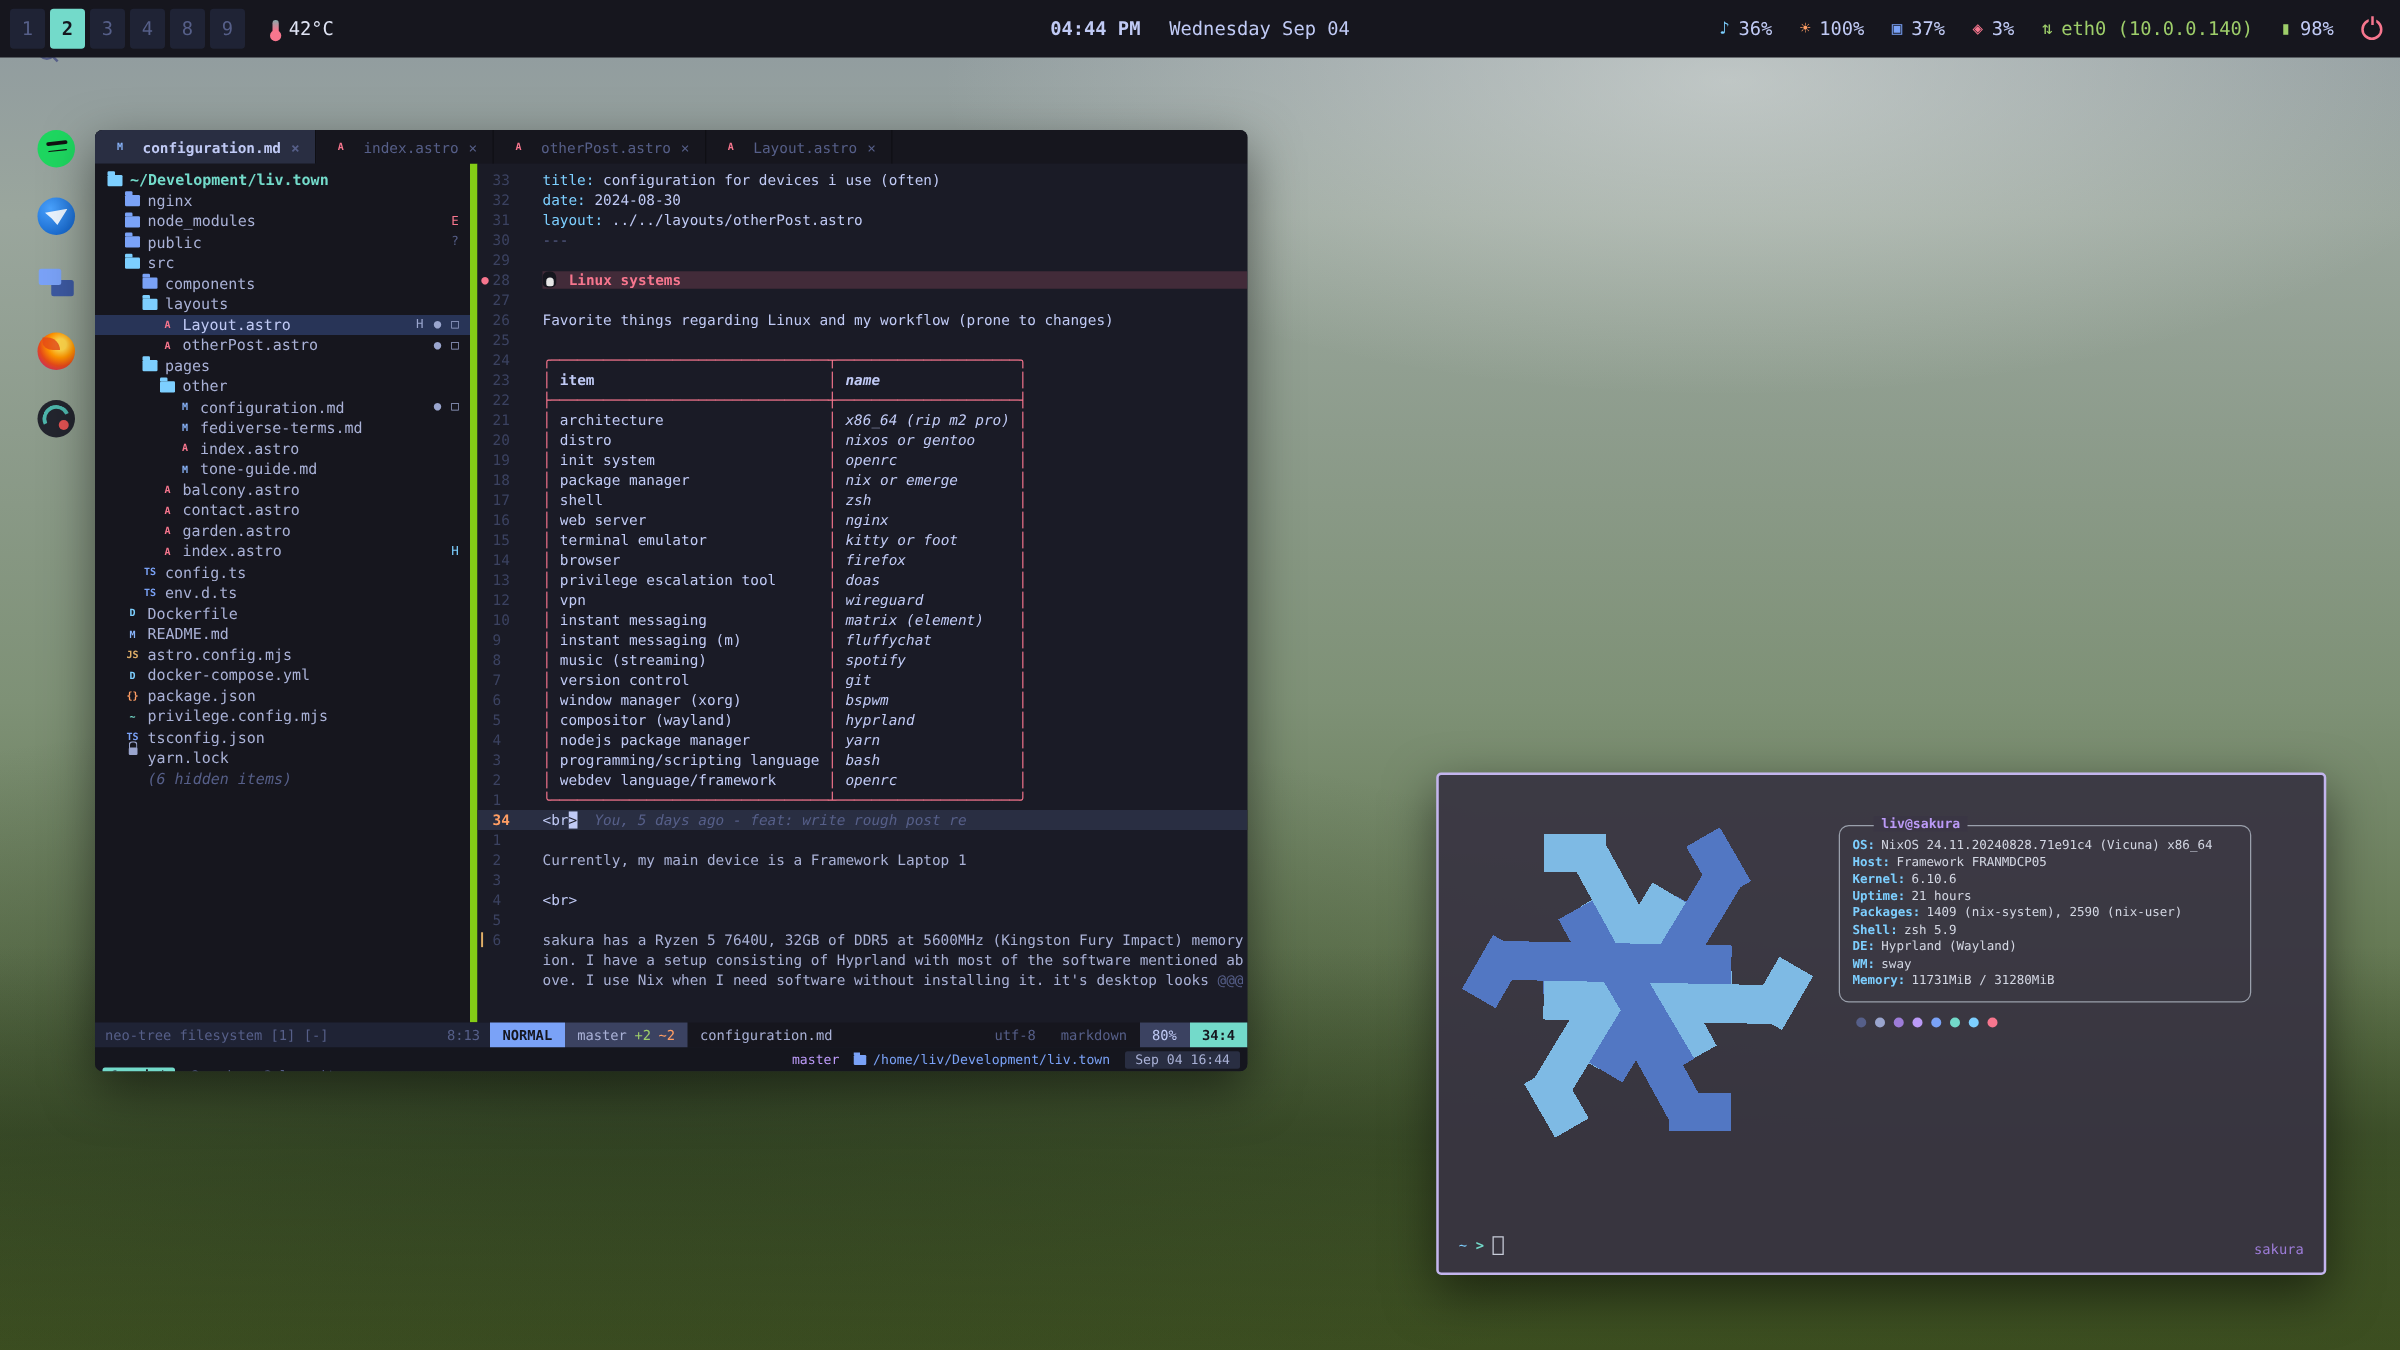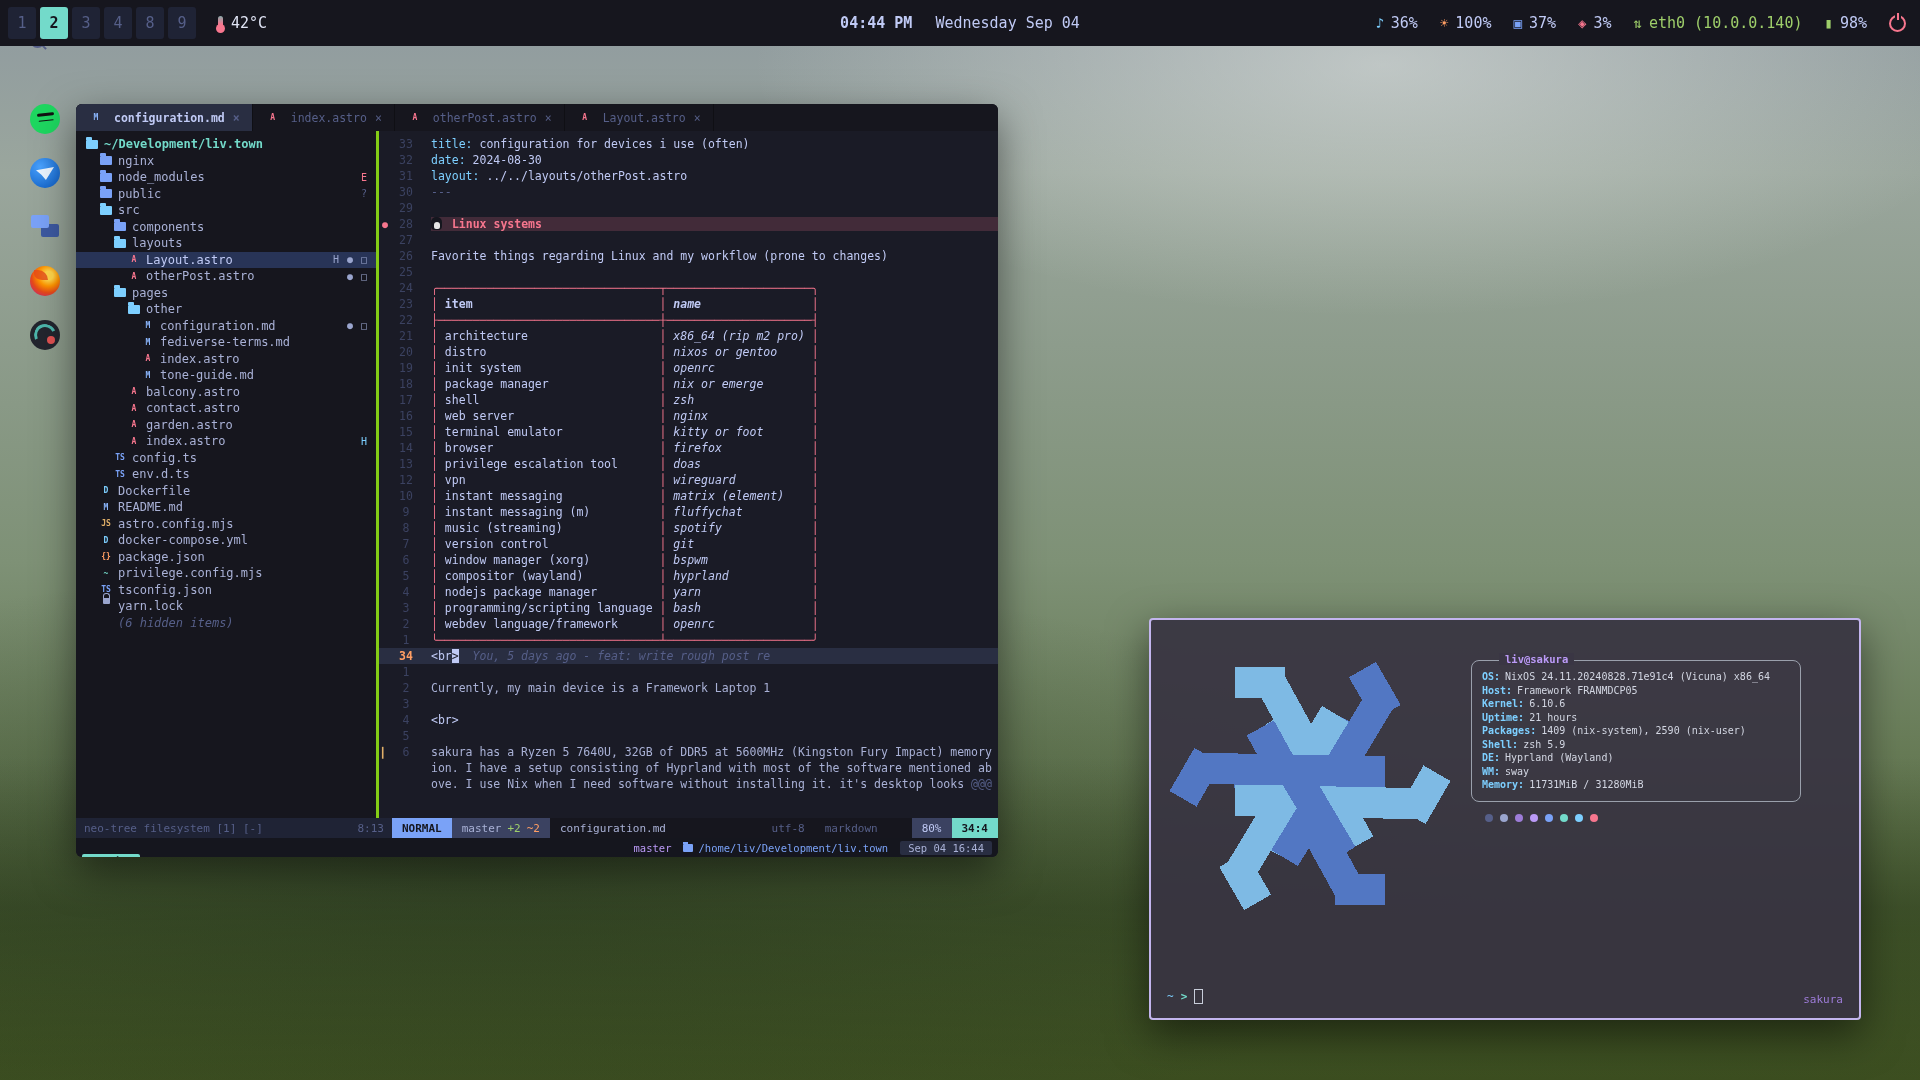--- a/index.html
+++ b/index.html
@@ -38,21 +38,21 @@
   .win{position:absolute;border-radius:6px;box-shadow:0 14px 40px rgba(0,0,0,.5);}
 
   
   .nvim{left:76px;top:104px;width:922px;height:753px;background:rgba(26,27,38,.98);
     z-index:20;display:flex;flex-direction:column;overflow:hidden;color:#c0caf5;}
   .tabline{height:27px;background:#16161e;display:flex;align-items:stretch;font-size:11.5px;flex:none;}
   .tab{display:flex;align-items:center;gap:6px;padding:0 12px;color:#565f89;border-right:1px solid #0f0f14;}
   .tab.active{background:#292e42;color:#c0caf5;font-weight:bold;}
   .tclose{color:#565f89;margin-left:2px;}
   .nvim-body{flex:1;display:flex;min-height:0;}
-  .neotree{width:300px;flex:none;background:#16161e;border-right:3px solid #84cc16;padding-top:5px;
+  .neotree{width:300px;flex:none;background:#16161e;border-right:6px solid #84cc16;padding-top:5px;
     font-size:12px;overflow:hidden;}
   .trow{height:16.5px;display:flex;align-items:center;color:#a9b1d6;padding-right:8px;}
   .trow.sel{background:#283457;color:#c0caf5;}
   .trow.hidden-note{color:#565f89;font-style:italic;}
   .ind0{padding-left:8px}.ind1{padding-left:22px}.ind2{padding-left:36px}.ind3{padding-left:50px}.ind4{padding-left:64px}
   .tlabel{white-space:nowrap;overflow:hidden;}
   .rootlabel{color:#73daca;font-weight:bold;}
   .tbadge{margin-left:auto;font-size:10px;letter-spacing:1px;}
   .b-red{color:#f7768e}.b-dim{color:#565f89}.b-mix{color:#9aa5ce}.b-cyan{color:#7dcfff}
   .tico{width:16px;flex:none;display:inline-flex;align-items:center;justify-content:center;
@@ -64,21 +64,21 @@
   .fdocker{color:#7dcfff}.fjson{color:#ff9e64}.ftw{color:#73daca}
   .flock{position:relative;}
   .flock::before{content:"";position:absolute;width:7px;height:6px;background:#9aa5ce;border-radius:1px;bottom:2px;}
   .flock::after{content:"";position:absolute;width:5px;height:5px;border:1.5px solid #9aa5ce;border-bottom:none;border-radius:3px 3px 0 0;bottom:7px;}
 
   .buffer{flex:1;min-width:0;background:#1a1b26;padding-top:5px;font-size:11.5px;overflow:hidden;}
   .bline{height:16px;display:flex;align-items:center;white-space:pre;}
   .bline.cur{background:#292e42;}
   .sign{width:12px;flex:none;text-align:center;font-size:10px;}
   .s-pink{color:#f7768e}.s-yellow{color:#e0af68}
-  .lnum{width:30px;flex:none;text-align:center;color:#3b4261;padding-right:10px;}
+  .lnum{width:30px;flex:none;text-align:left;color:#3b4261;padding-right:10px;}
   .curn{color:#ff9e64;font-weight:bold;}
   .lparts{white-space:pre;overflow:hidden;}
   .bline.h1 .lparts{flex:1;background:rgba(247,118,142,.18);}
   .fg{color:#c0caf5}.fg2{color:#a9b1d6}.key{color:#7dcfff}.dim{color:#565f89}
   .tbl{color:#f7768e}.bold{font-weight:bold}
   .h1t{color:#f7768e;font-weight:bold;}
   .blame{color:#565f89;font-style:italic;}
   .cursor{background:#c0caf5;color:#1a1b26;}
   .cell31{display:inline-block;width:31ch;color:#c0caf5;overflow:hidden;vertical-align:top;}
   .cell20{display:inline-block;width:20ch;color:#c0caf5;overflow:hidden;vertical-align:top;font-style:italic;}
@@ -88,21 +88,21 @@
 
   .statusline{height:20px;flex:none;display:flex;align-items:stretch;background:#16161e;font-size:11px;}
   .st-tree{width:300px;flex:none;display:flex;align-items:center;padding:0 8px;color:#565f89;background:#1f2335;}
   .st-spacer{flex:1;}
   .seg{display:flex;align-items:center;padding:0 10px;color:#a9b1d6;}
   .seg.mode{background:#7aa2f7;color:#15161e;font-weight:bold;}
   .seg.git{background:#3b4261;gap:6px;}
   .diff-add{color:#9ece6a}.diff-mod{color:#ff9e64}
   .seg.file{color:#a9b1d6;}
   .seg.enc,.seg.ft{color:#565f89;}
-  .seg.pct{background:#3b4261;color:#c0caf5;margin-left:24px;}
+  .seg.pct{background:#3b4261;color:#c0caf5;}
   .seg.pos{background:#73daca;color:#15161e;font-weight:bold;}
 
   .tmuxbar{height:19px;flex:none;background:#15161e;display:flex;align-items:center;font-size:10.5px;
     color:#565f89;padding:0 6px;gap:10px;}
   .twin{padding:1px 7px;border-radius:2px;margin-top:27px;}
   .twin.active{background:#73daca;color:#15161e;font-weight:bold;}
   .tmux-right{margin-left:auto;display:flex;align-items:center;gap:12px;}
   .tbranch{color:#bb9af7;}
   .tpath{color:#7aa2f7;display:flex;align-items:center;gap:5px;}
   .mini-folder{width:10px;height:8px;background:#7aa2f7;border-radius:1px;position:relative;display:inline-block;}

